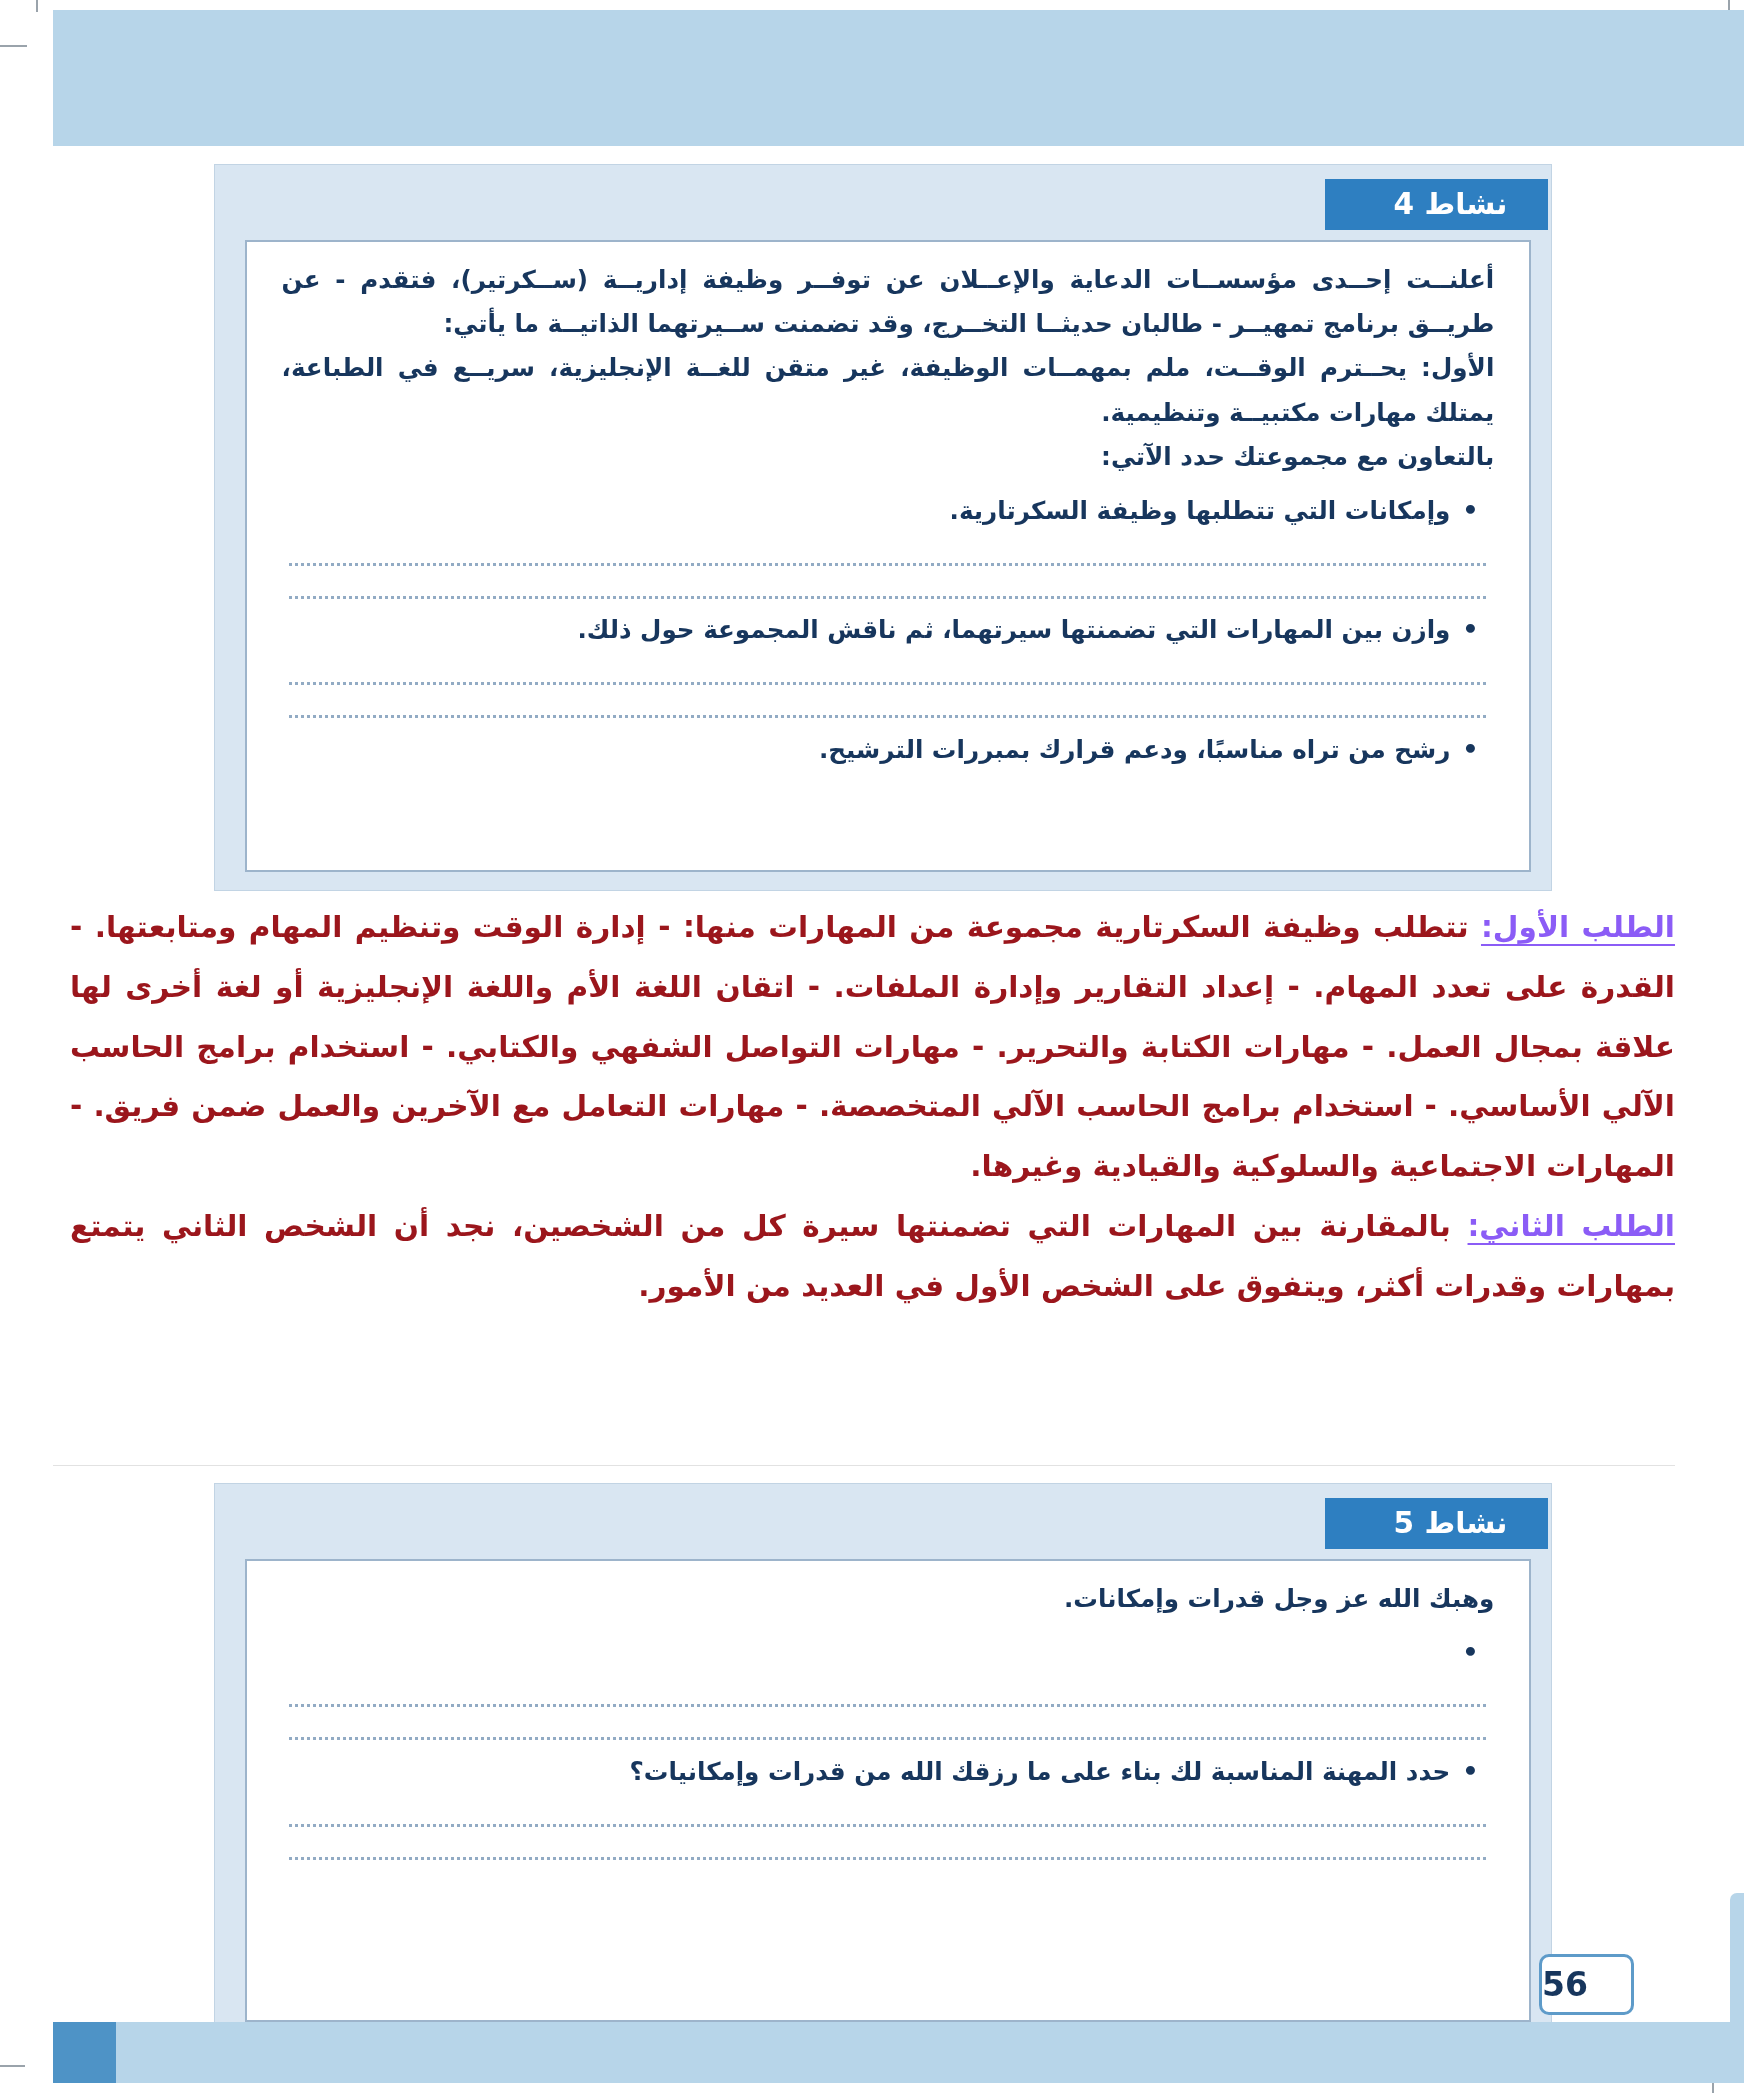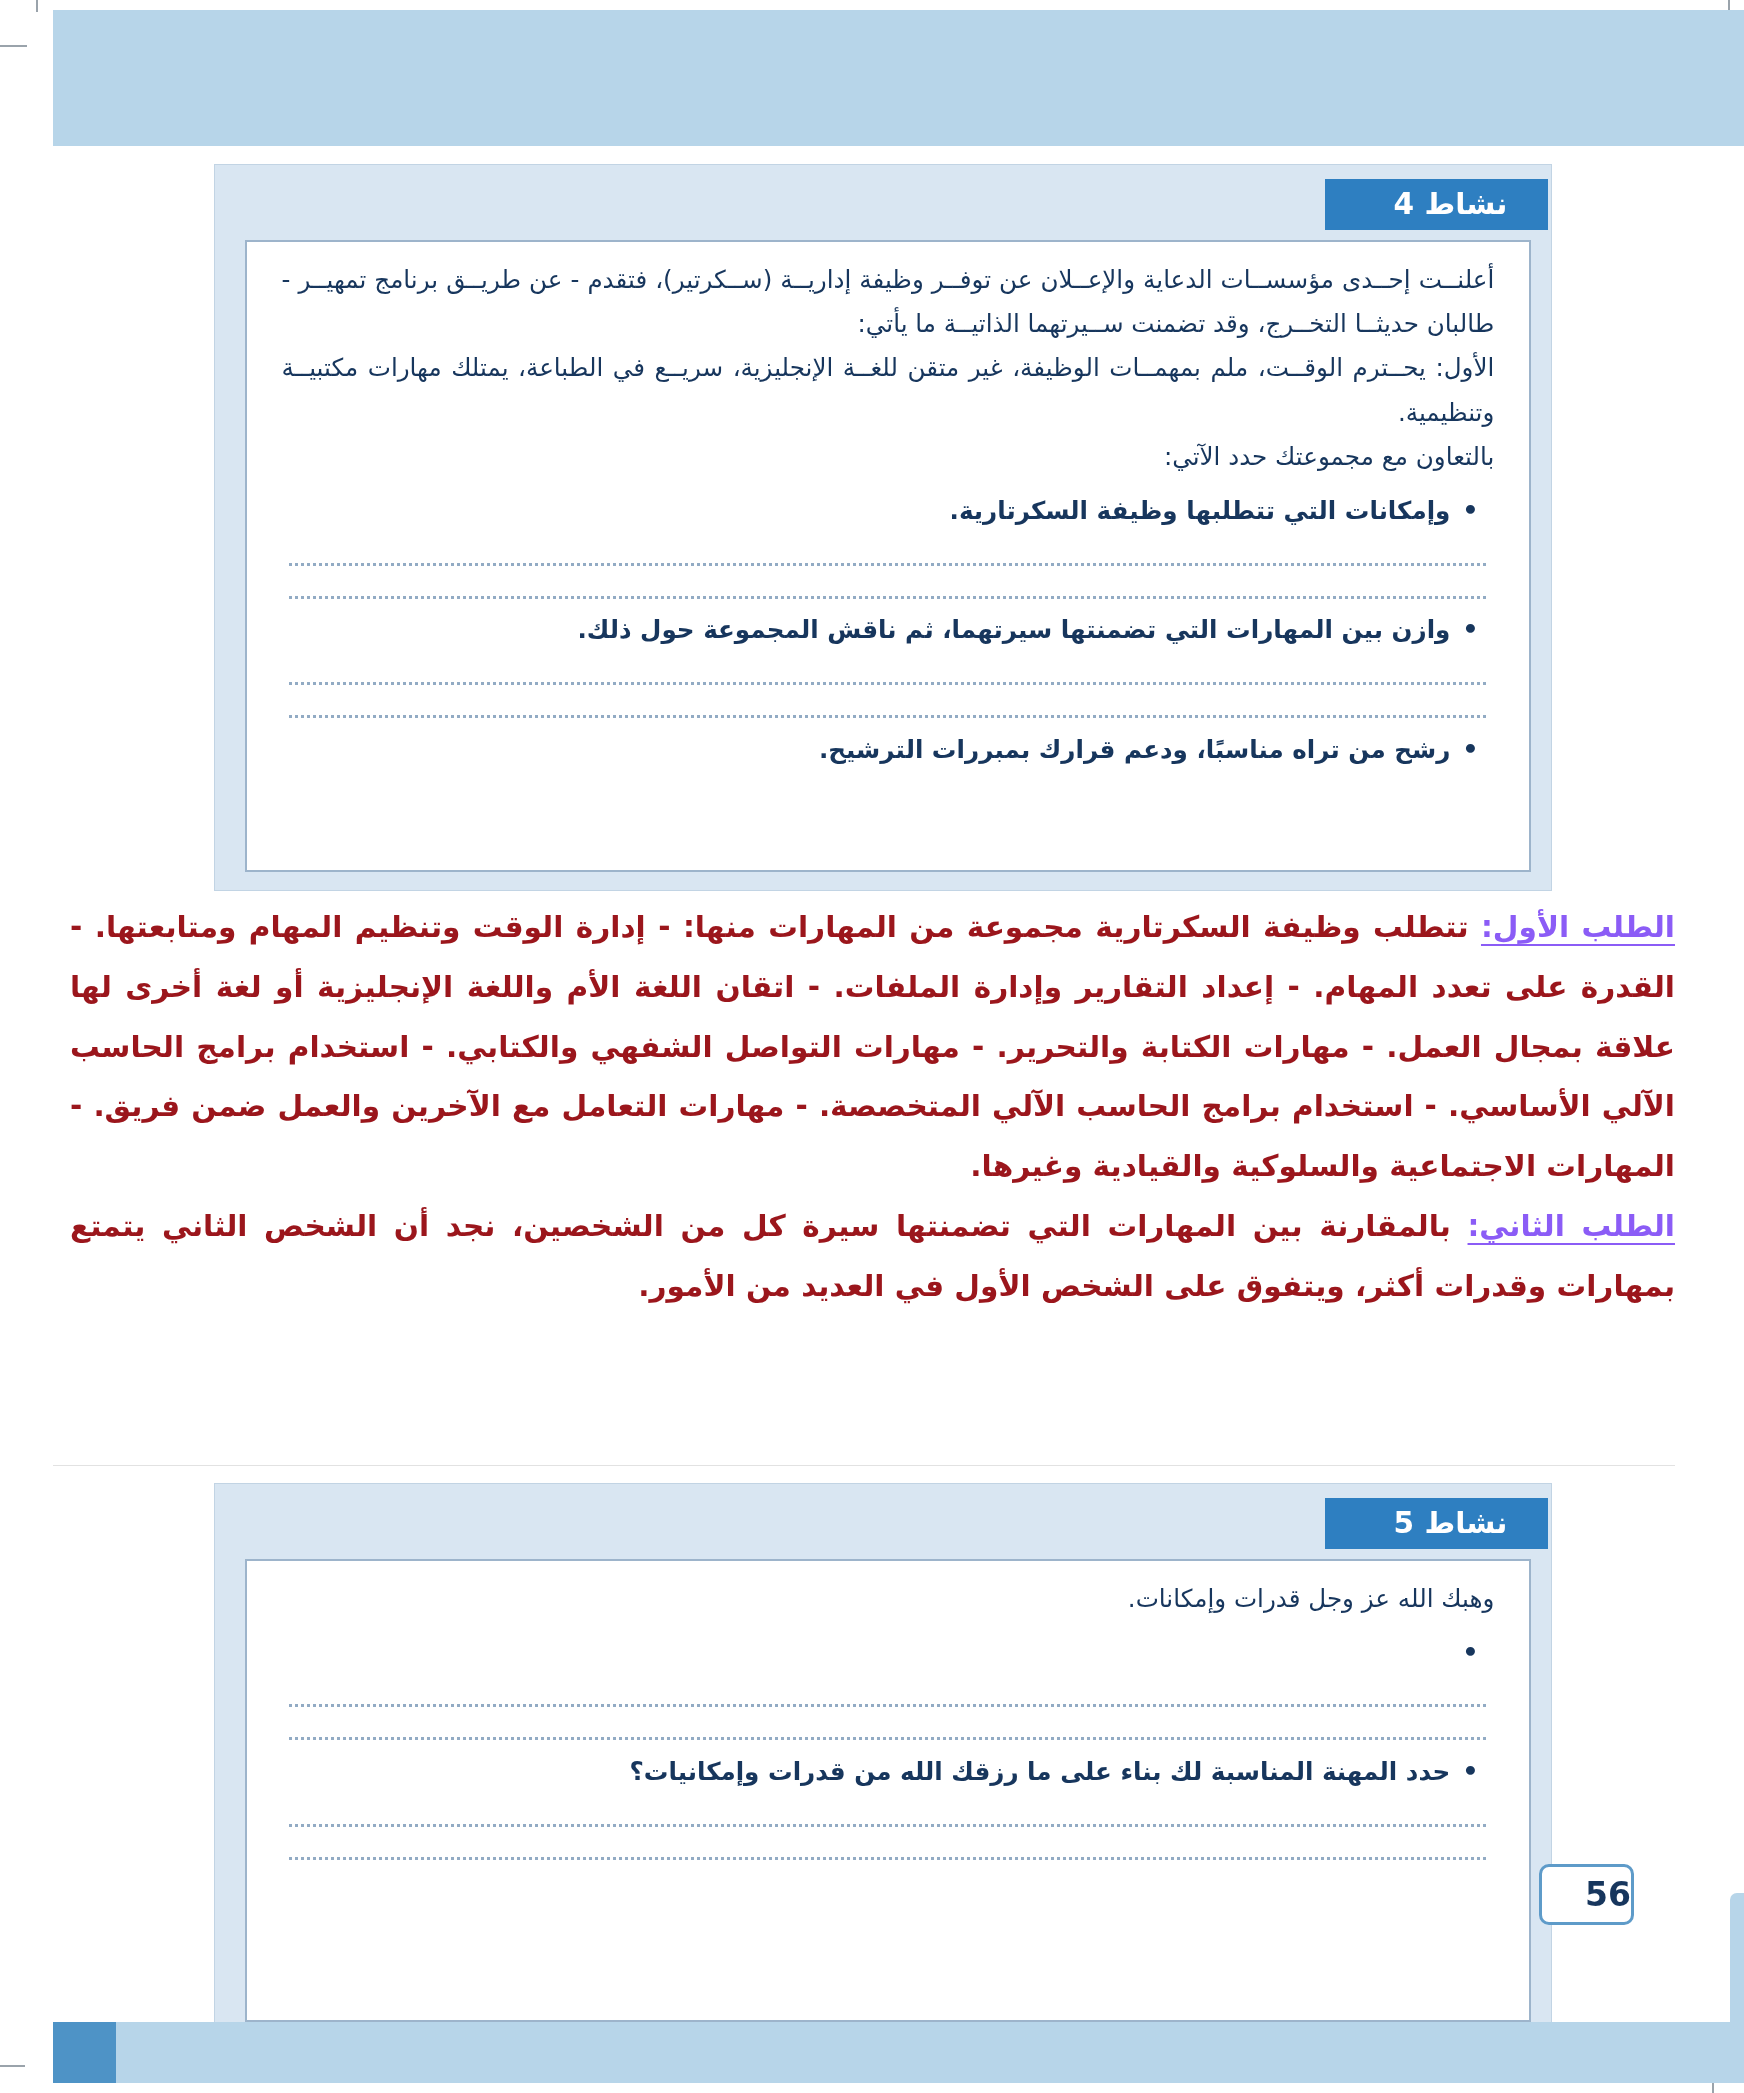--- a/index.html
+++ b/index.html
@@ -63,21 +63,21 @@
 
   .inner {
     position:absolute; left:29.6px; right:19.7px; top:75px; bottom:17.7px;
     background:#ffffff;
     border:2px solid #9db4cb;
     padding:15.8px 35px 9.9px 35px;
     overflow:hidden;
   }
 
   .txt {
-    color:#17365d; font-weight:normal;
+    color:#17365d; font-weight:bold;
     font-size:24.6px; line-height:1.8;
     text-align:justify;
   }
 
   .bullet-row {
     display:flex; align-items:baseline; gap:11.8px;
     margin-top:9.9px;
     color:#17365d; font-weight:bold;
     font-size:24.6px; line-height:1.7;
     padding-right:15.8px;
@@ -104,26 +104,26 @@
     text-underline-offset:6.9px;
   }
 
   .divider {
     position:absolute; left:54px; right:69px; top:1465px; height:1px;
     background:#e2e2e2;
   }
 
   
   .page-num {
-    position:absolute; left:1540px; top:1864px;
+    position:absolute; left:1540px; top:1954px;
     width:95px; height:61px;
     background:#ffffff;
     border:3px solid #5e9bc9;
     border-radius:9.9px;
-    display:flex; align-items:center; justify-content:flex-end;
+    display:flex; align-items:center; justify-content:flex-start;
     color:#17365d; font-weight:bold; font-size:33px;
     direction:ltr;
   }
 </style>
 </head>
 <body>
 
 <div class="page">
 
   <div class="mark mark-tl-h"></div>

